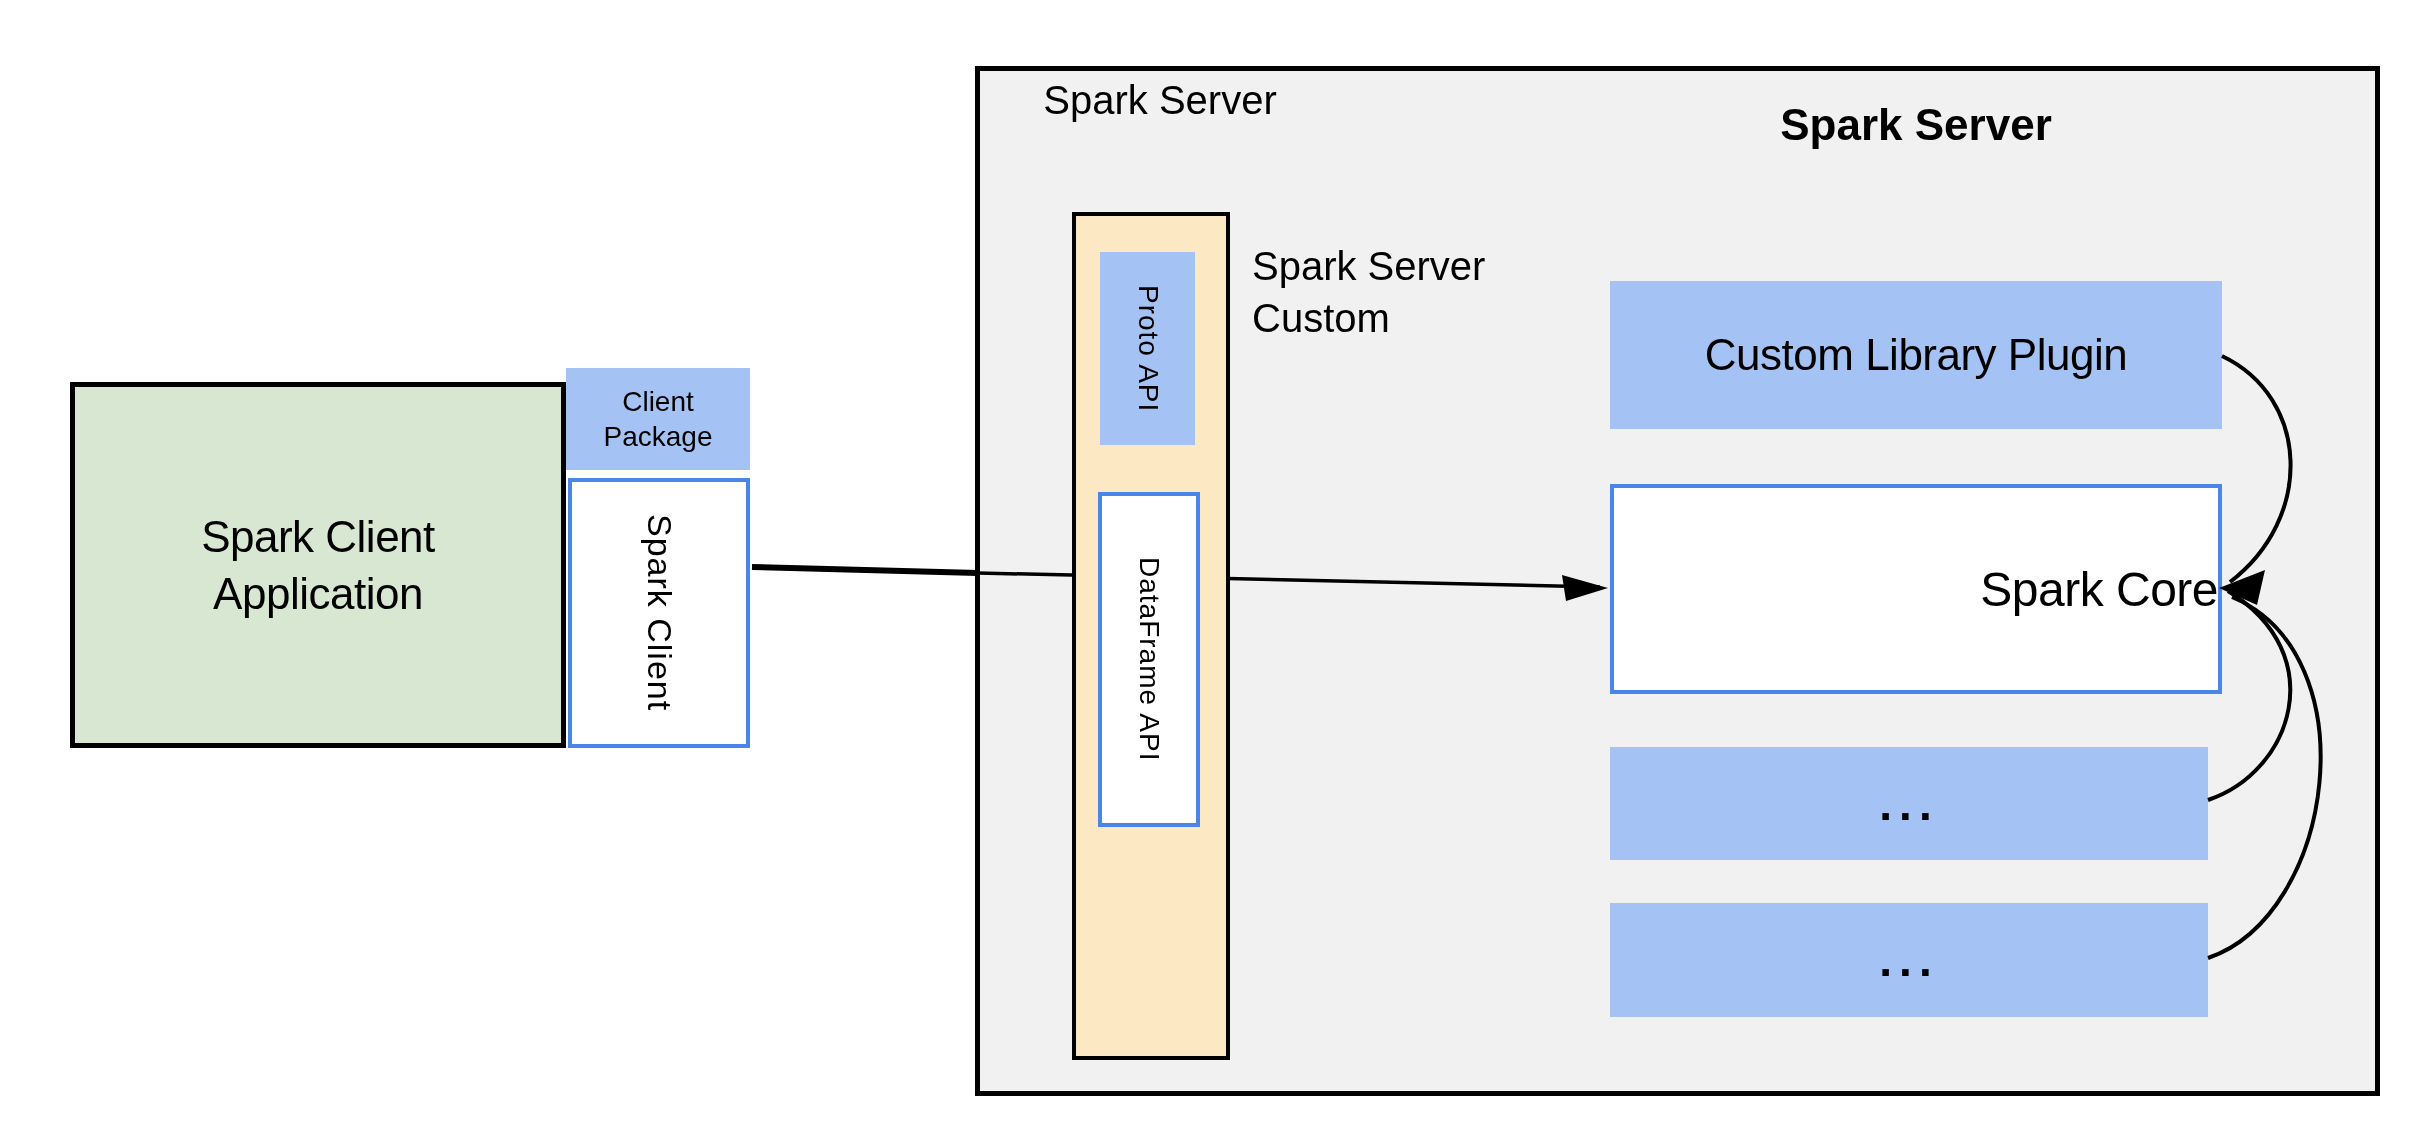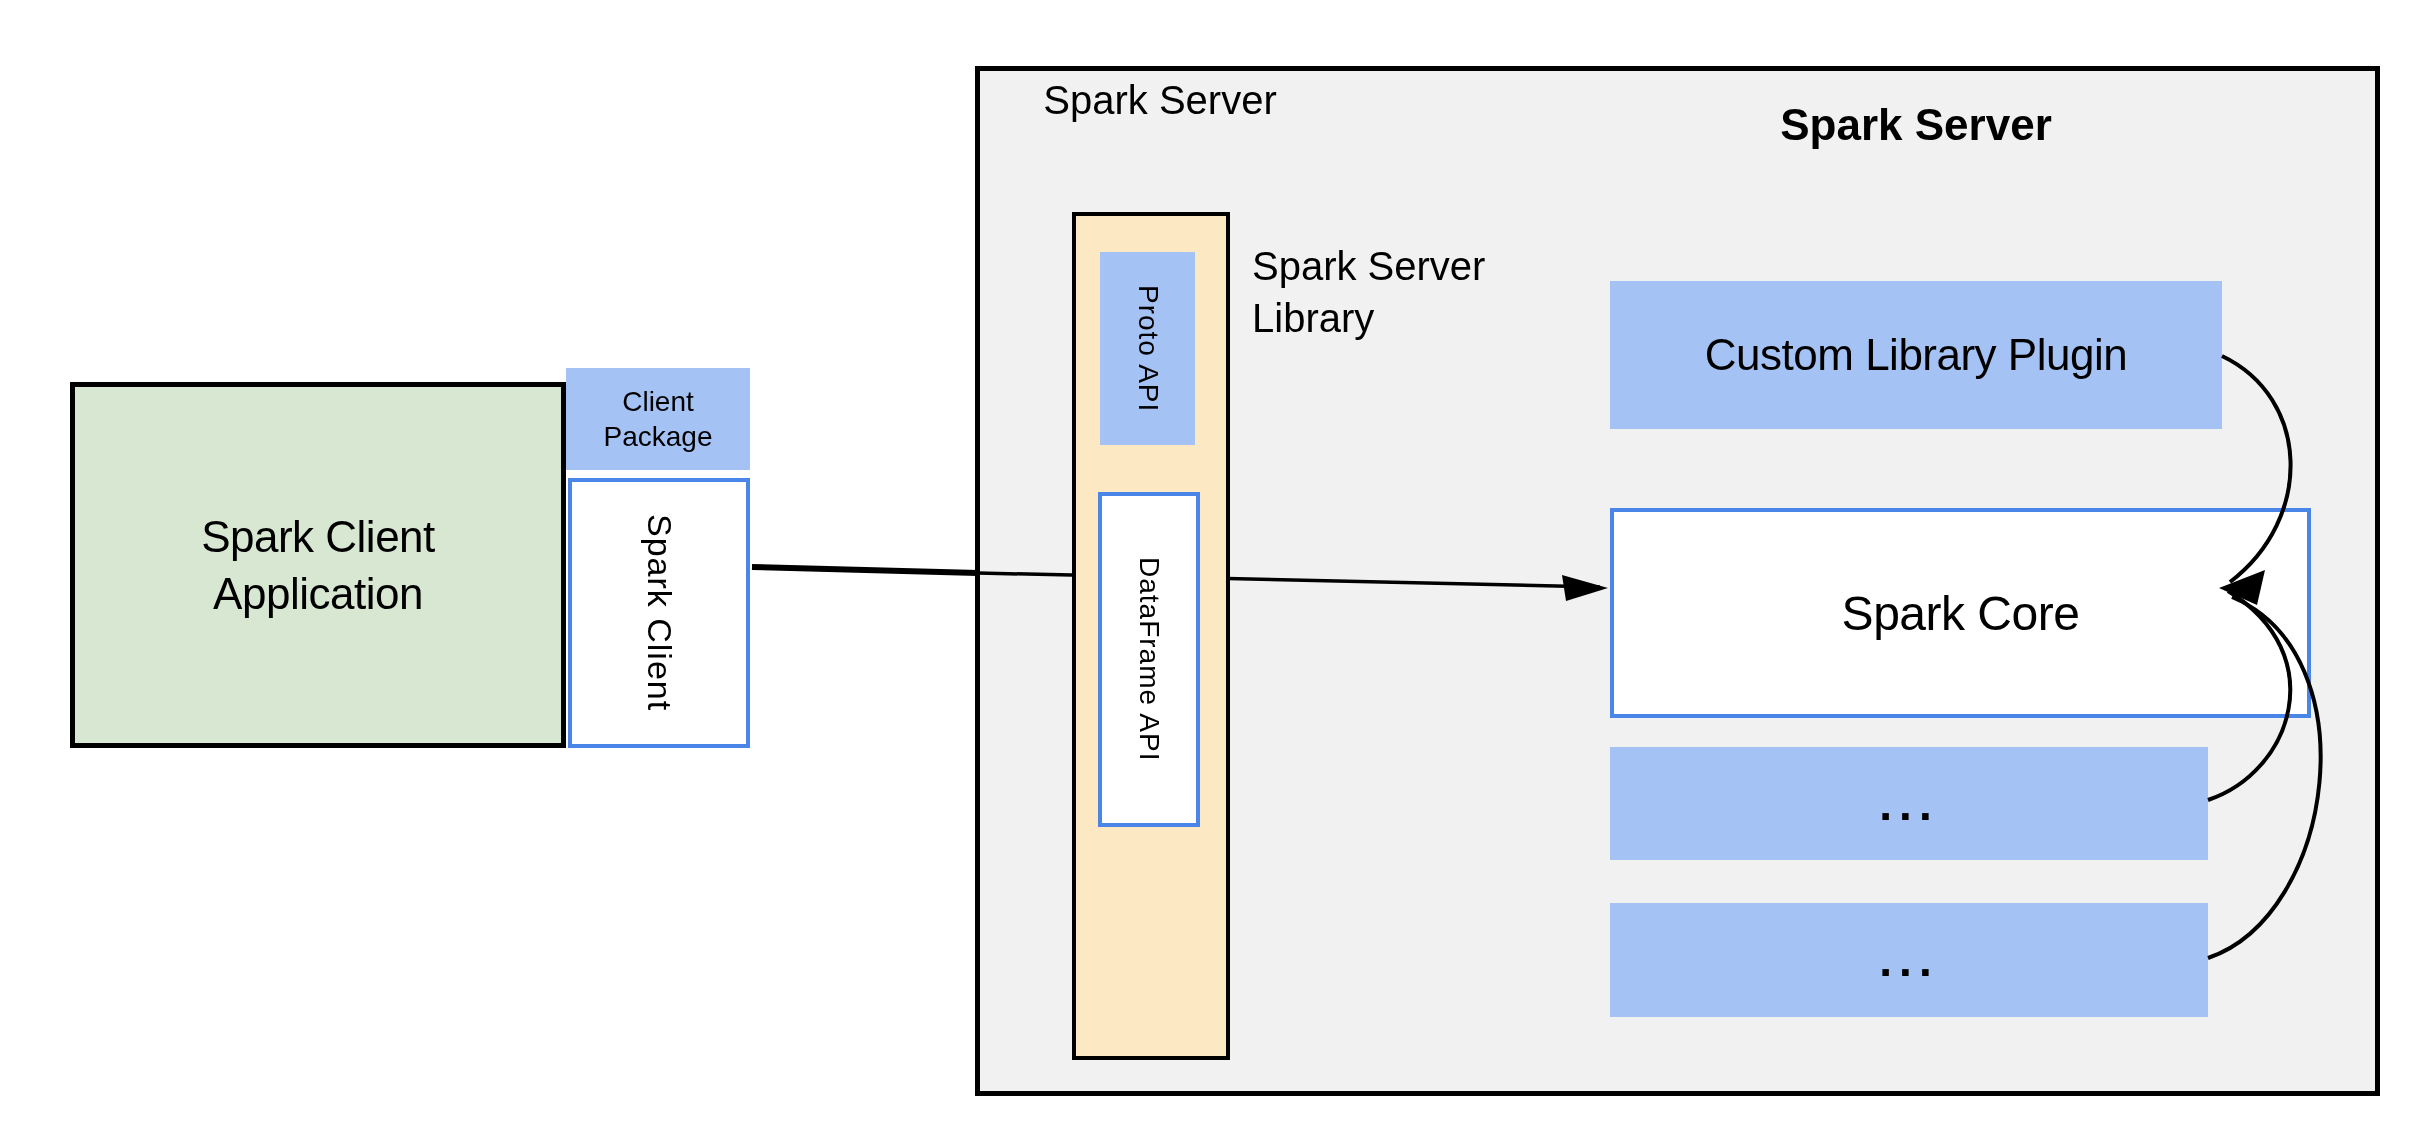--- a/index.html
+++ b/index.html
@@ -55,23 +55,23 @@
     background:#fff;border:4px solid var(--blueborder,#4a86e8);
     display:flex;align-items:center;justify-content:center;
   }
   .plugin-box{
     left:1610px;top:281px;width:612px;height:148px;
     background:var(--blue,#a4c2f4);
     display:flex;align-items:center;justify-content:center;
     font-size:44px;letter-spacing:-0.5px;text-align:right;
   }
   .core-box{
-    left:1610px;top:508px;width:701px;height:210px;
+    left:1610px;top:484px;width:612px;height:210px;
     background:#fff;border:4px solid var(--blueborder,#4a86e8);
-    display:flex;align-items:center;justify-content:center;
+    display:flex;align-items:center;justify-content:flex-end;
     font-size:48px;letter-spacing:-0.5px;
   }
   .dots-box{
     background:var(--blue,#a4c2f4);
     left:1610px;width:598px;height:113px;
     display:flex;align-items:center;justify-content:center;
     font-size:46px;font-weight:700;letter-spacing:7px;
   }
   .dots1{top:747px;}
   .dots2{top:903px;height:114px;}
@@ -135,21 +135,21 @@
   <div class="abs proto-box z3">
     <div class="vtext">Proto API</div>
   </div>
 
   <div class="abs df-box z3">
     <div class="vtext">DataFrame API</div>
   </div>
 
   <div class="abs library-caption z3">
     <div>Spark Server</div>
-    <div>Library</div>
+    <div>Custom</div>
   </div>
 
   <div class="abs server-title z3">Spark Server</div>
 
   <div class="abs plugin-box z3">
     <div>Custom Library Plugin</div>
   </div>
 
   <div class="abs core-box z3">
     <div>Spark Core</div>

